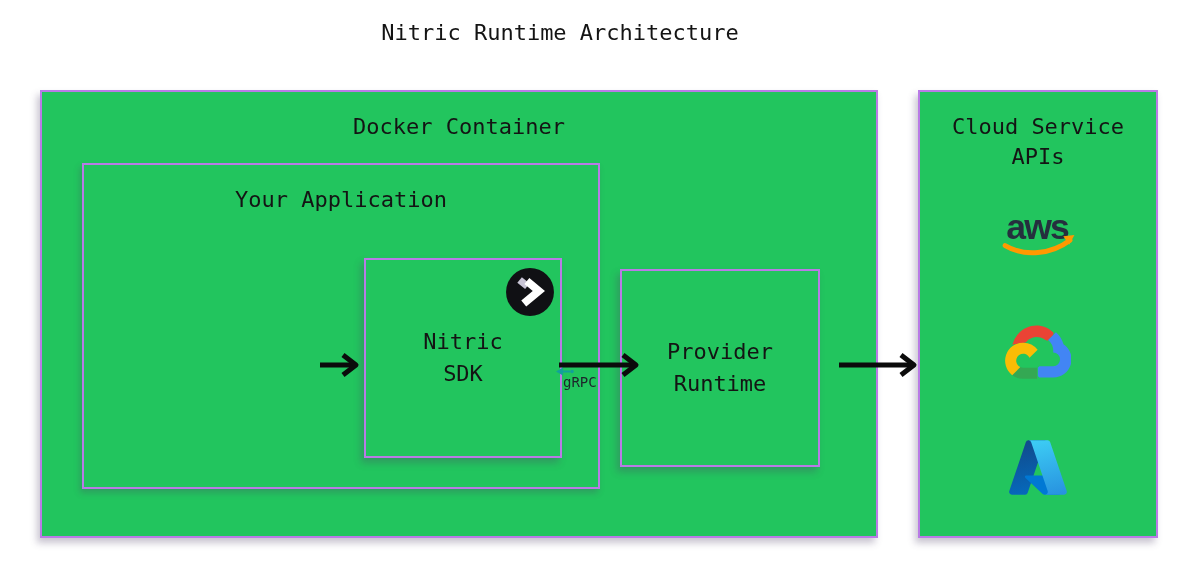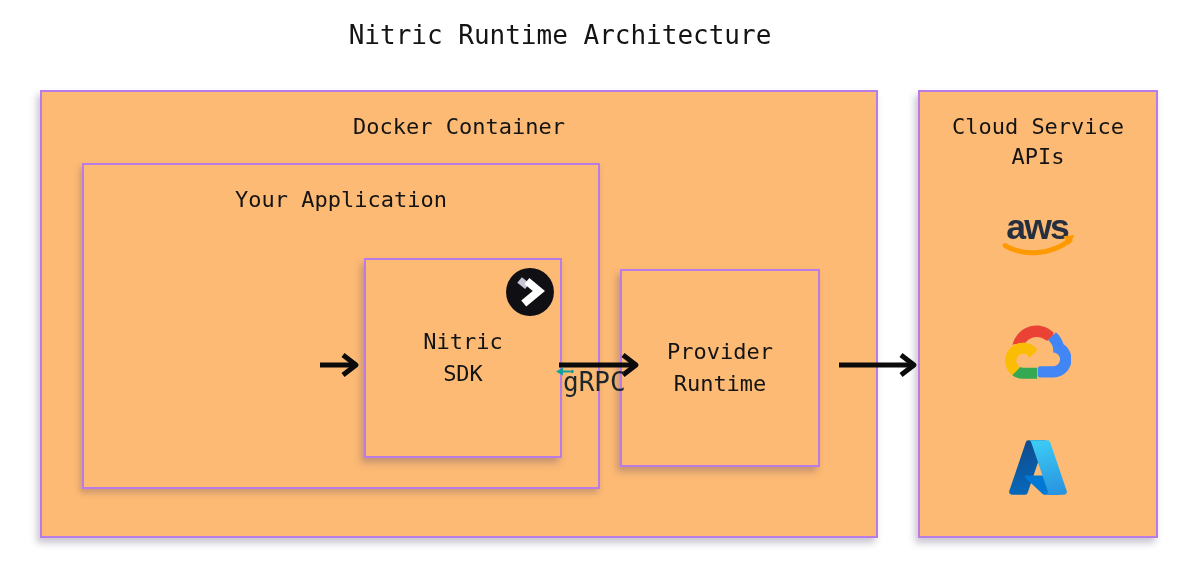--- a/index.html
+++ b/index.html
@@ -1,38 +1,38 @@
 <!DOCTYPE html>
 <html><head>
 <meta charset="utf-8">
 <style>
   html,body{margin:0;padding:0;background:#ffffff;}
   body{font-family:"DejaVu Sans Mono","Liberation Mono",monospace;}
   .canvas{position:relative;width:1196px;height:580px;background:#ffffff;overflow:hidden;}
   .title{position:absolute;top:20px;left:0;width:1120px;text-align:center;
-         font-size:26px;color:#141414;}
+         font-size:22px;color:#141414;}
   .box{position:absolute;box-sizing:border-box;border:2px solid #b97be6;
-       background:#fdba74;box-shadow:-3px 5px 7px rgba(76,64,102,0.30);}
+       background:#22c55e;box-shadow:-3px 5px 7px rgba(76,64,102,0.30);}
   .box-label{position:absolute;top:20px;left:0;right:0;text-align:center;
              font-size:22px;line-height:30px;color:#141414;}
   .center-label{display:flex;flex-direction:column;align-items:center;justify-content:center;
                 height:100%;font-size:22px;line-height:32px;color:#141414;text-align:center;}
   .docker-box{left:40px;top:90px;width:838px;height:448px;}
   .your-app-box{left:40px;top:71px;width:518px;height:326px;box-shadow:-2px 4px 6px rgba(76,64,102,0.28);}
   .app-code-box{left:40px;top:93px;width:198px;height:200px;}
   .nitric-box{left:280px;top:93px;width:198px;height:200px;}
   .provider-box{left:578px;top:177px;width:200px;height:198px;}
   .cloud-box{left:918px;top:90px;width:240px;height:448px;}
   .nitric-badge{position:absolute;top:7px;right:5px;width:50px;height:50px;}
   .logo{position:absolute;left:50%;transform:translateX(-50%);}
   .logo-aws{top:113px;width:80px;height:58px;}
   .logo-gcp{top:231px;width:66px;height:57px;}
   .logo-azure{top:344px;width:63px;height:63px;}
   .arrows{position:absolute;left:0;top:0;width:1196px;height:580px;pointer-events:none;}
-  .grpc-text{position:absolute;left:563px;top:369px;font-size:26px;line-height:26px;color:#1d262b;}
+  .grpc-text{position:absolute;left:563px;top:369px;font-size:14px;line-height:26px;color:#1d262b;}
   .grpc-icon{position:absolute;left:556px;top:366px;width:18px;height:11px;}
 </style>
 </head>
 <body>
 
 <div class="canvas">
 
   <div class="title">Nitric Runtime Architecture</div>
 
   <div class="box docker-box">

